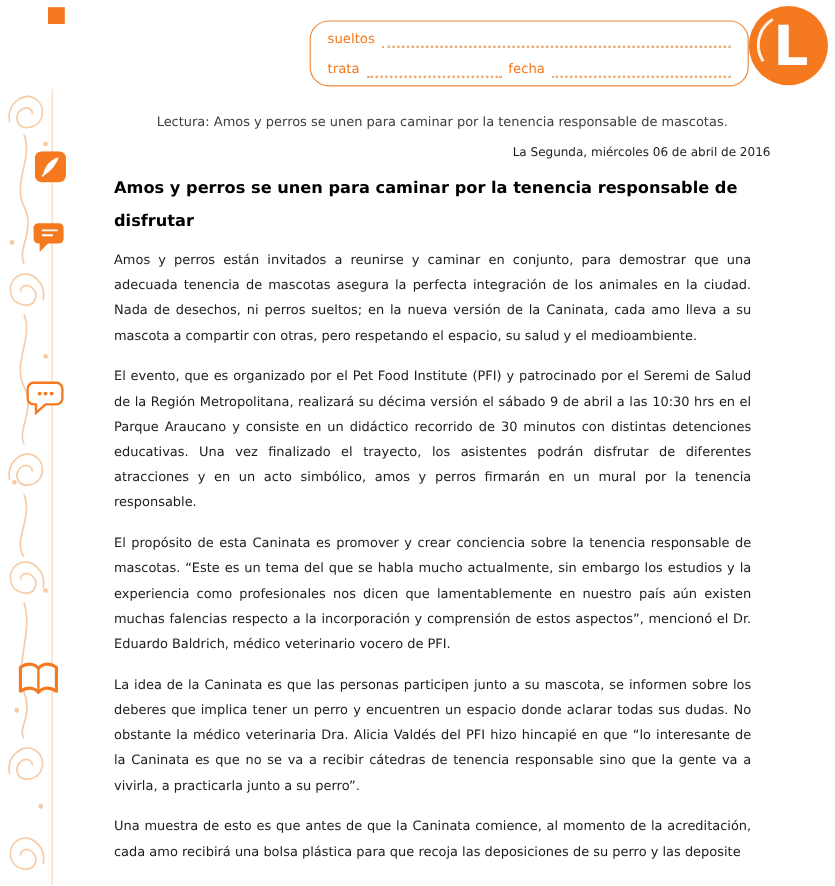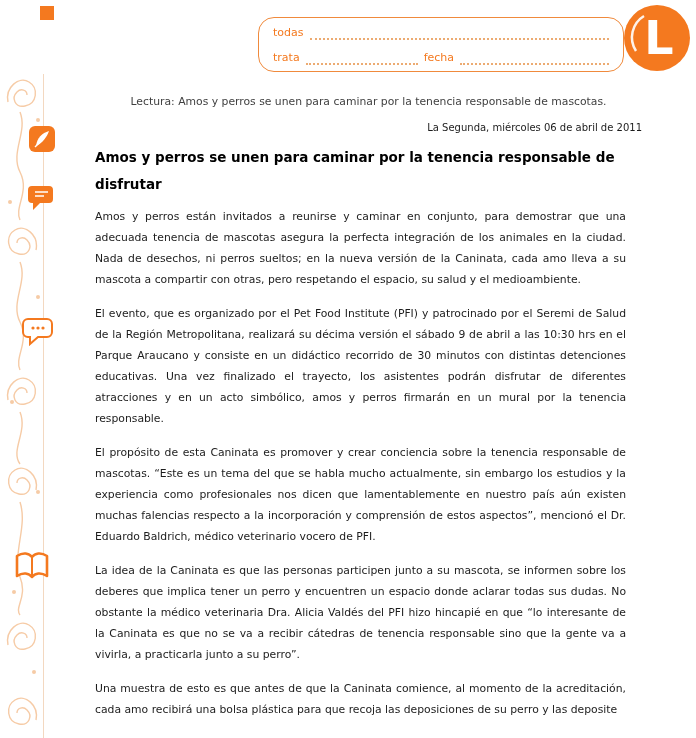--- a/index.html
+++ b/index.html
@@ -79,21 +79,21 @@
 </head>
 <body>
 
 <div class="page">
 
   <div class="corner-square"></div>
 
 
   <div class="form-box">
     <div class="form-row">
-      <span class="form-label">todas</span>
+      <span class="form-label">sueltos</span>
       <span class="dotted-line"></span>
     </div>
     <div class="form-row">
       <span class="form-label">trata</span>
       <span class="dotted-line fixed"></span>
       <span class="form-label">fecha</span>
       <span class="dotted-line"></span>
     </div>
   </div>
 
@@ -161,21 +161,21 @@
     <span class="strip-icon icon-book">
       <svg width="36" height="32" viewBox="0 0 36 32">
         <path d="M3 6 C9 2 15 3 18 7 C21 3 27 2 33 6 L33 26 C27 22 21 23 18 27 C15 23 9 22 3 26 Z" fill="#ffffff" stroke="#F4791F" stroke-width="2.6" stroke-linejoin="round"></path>
         <line x1="18" y1="7" x2="18" y2="27" stroke="#F4791F" stroke-width="2"></line>
       </svg>
     </span>
   </div>
 
   <div class="article">
     <p class="lectura">Lectura: Amos y perros se unen para caminar por la tenencia responsable de mascotas.</p>
-    <p class="source">La Segunda, miércoles 06 de abril de 2011</p>
+    <p class="source">La Segunda, miércoles 06 de abril de 2016</p>
     <h1 class="headline">Amos y perros se unen para caminar por la tenencia responsable de disfrutar</h1>
     <p class="body-par">Amos y perros están invitados a reunirse y caminar en conjunto, para demostrar que una adecuada tenencia de mascotas asegura la perfecta integración de los animales en la ciudad. Nada de desechos, ni perros sueltos; en la nueva versión de la Caninata, cada amo lleva a su mascota a compartir con otras, pero respetando el espacio, su salud y el medioambiente.</p>
     <p class="body-par">El evento, que es organizado por el Pet Food Institute (PFI) y patrocinado por el Seremi de Salud de la Región Metropolitana, realizará su décima versión el sábado 9 de abril a las 10:30 hrs en el Parque Araucano y consiste en un didáctico recorrido de 30 minutos con distintas detenciones educativas. Una vez finalizado el trayecto, los asistentes podrán disfrutar de diferentes atracciones y en un acto simbólico, amos y perros firmarán en un mural por la tenencia responsable.</p>
     <p class="body-par">El propósito de esta Caninata es promover y crear conciencia sobre la tenencia responsable de mascotas. “Este es un tema del que se habla mucho actualmente, sin embargo los estudios y la experiencia como profesionales nos dicen que lamentablemente en nuestro país aún existen muchas falencias respecto a la incorporación y comprensión de estos aspectos”, mencionó el Dr. Eduardo Baldrich, médico veterinario vocero de PFI.</p>
     <p class="body-par">La idea de la Caninata es que las personas participen junto a su mascota, se informen sobre los deberes que implica tener un perro y encuentren un espacio donde aclarar todas sus dudas. No obstante la médico veterinaria Dra. Alicia Valdés del PFI hizo hincapié en que “lo interesante de la Caninata es que no se va a recibir cátedras de tenencia responsable sino que la gente va a vivirla, a practicarla junto a su perro”.</p>
     <p class="body-par">Una muestra de esto es que antes de que la Caninata comience, al momento de la acreditación, cada amo recibirá una bolsa plástica para que recoja las deposiciones de su perro y las deposite</p>
   </div>
 
 </div>
 

